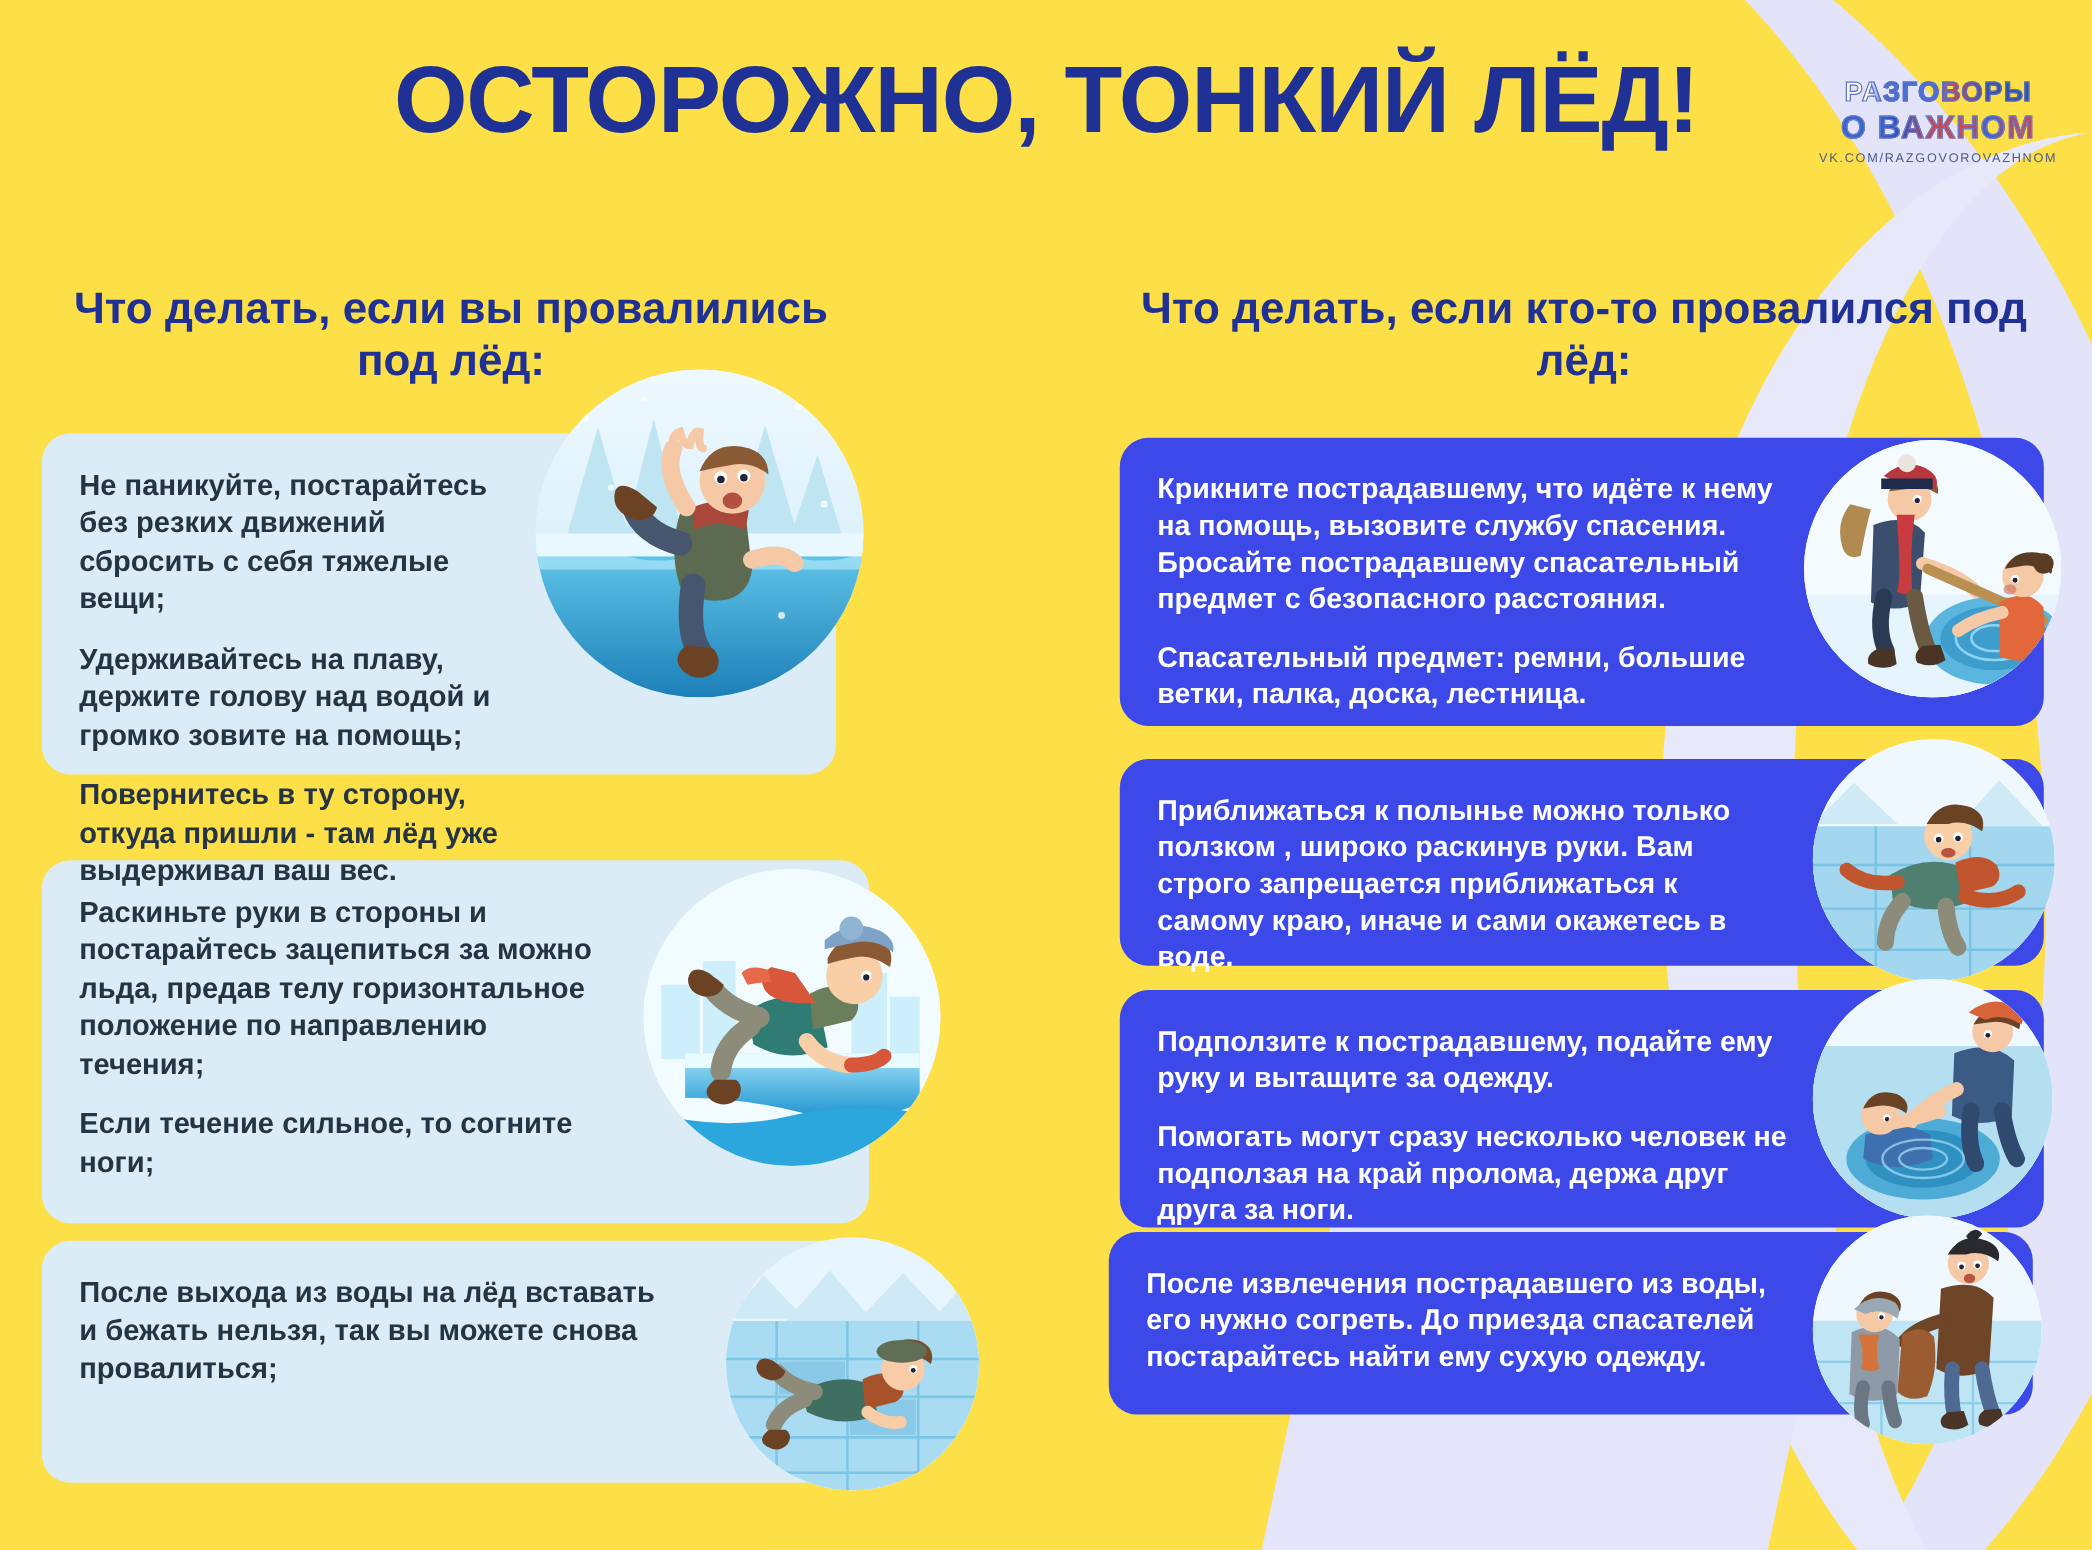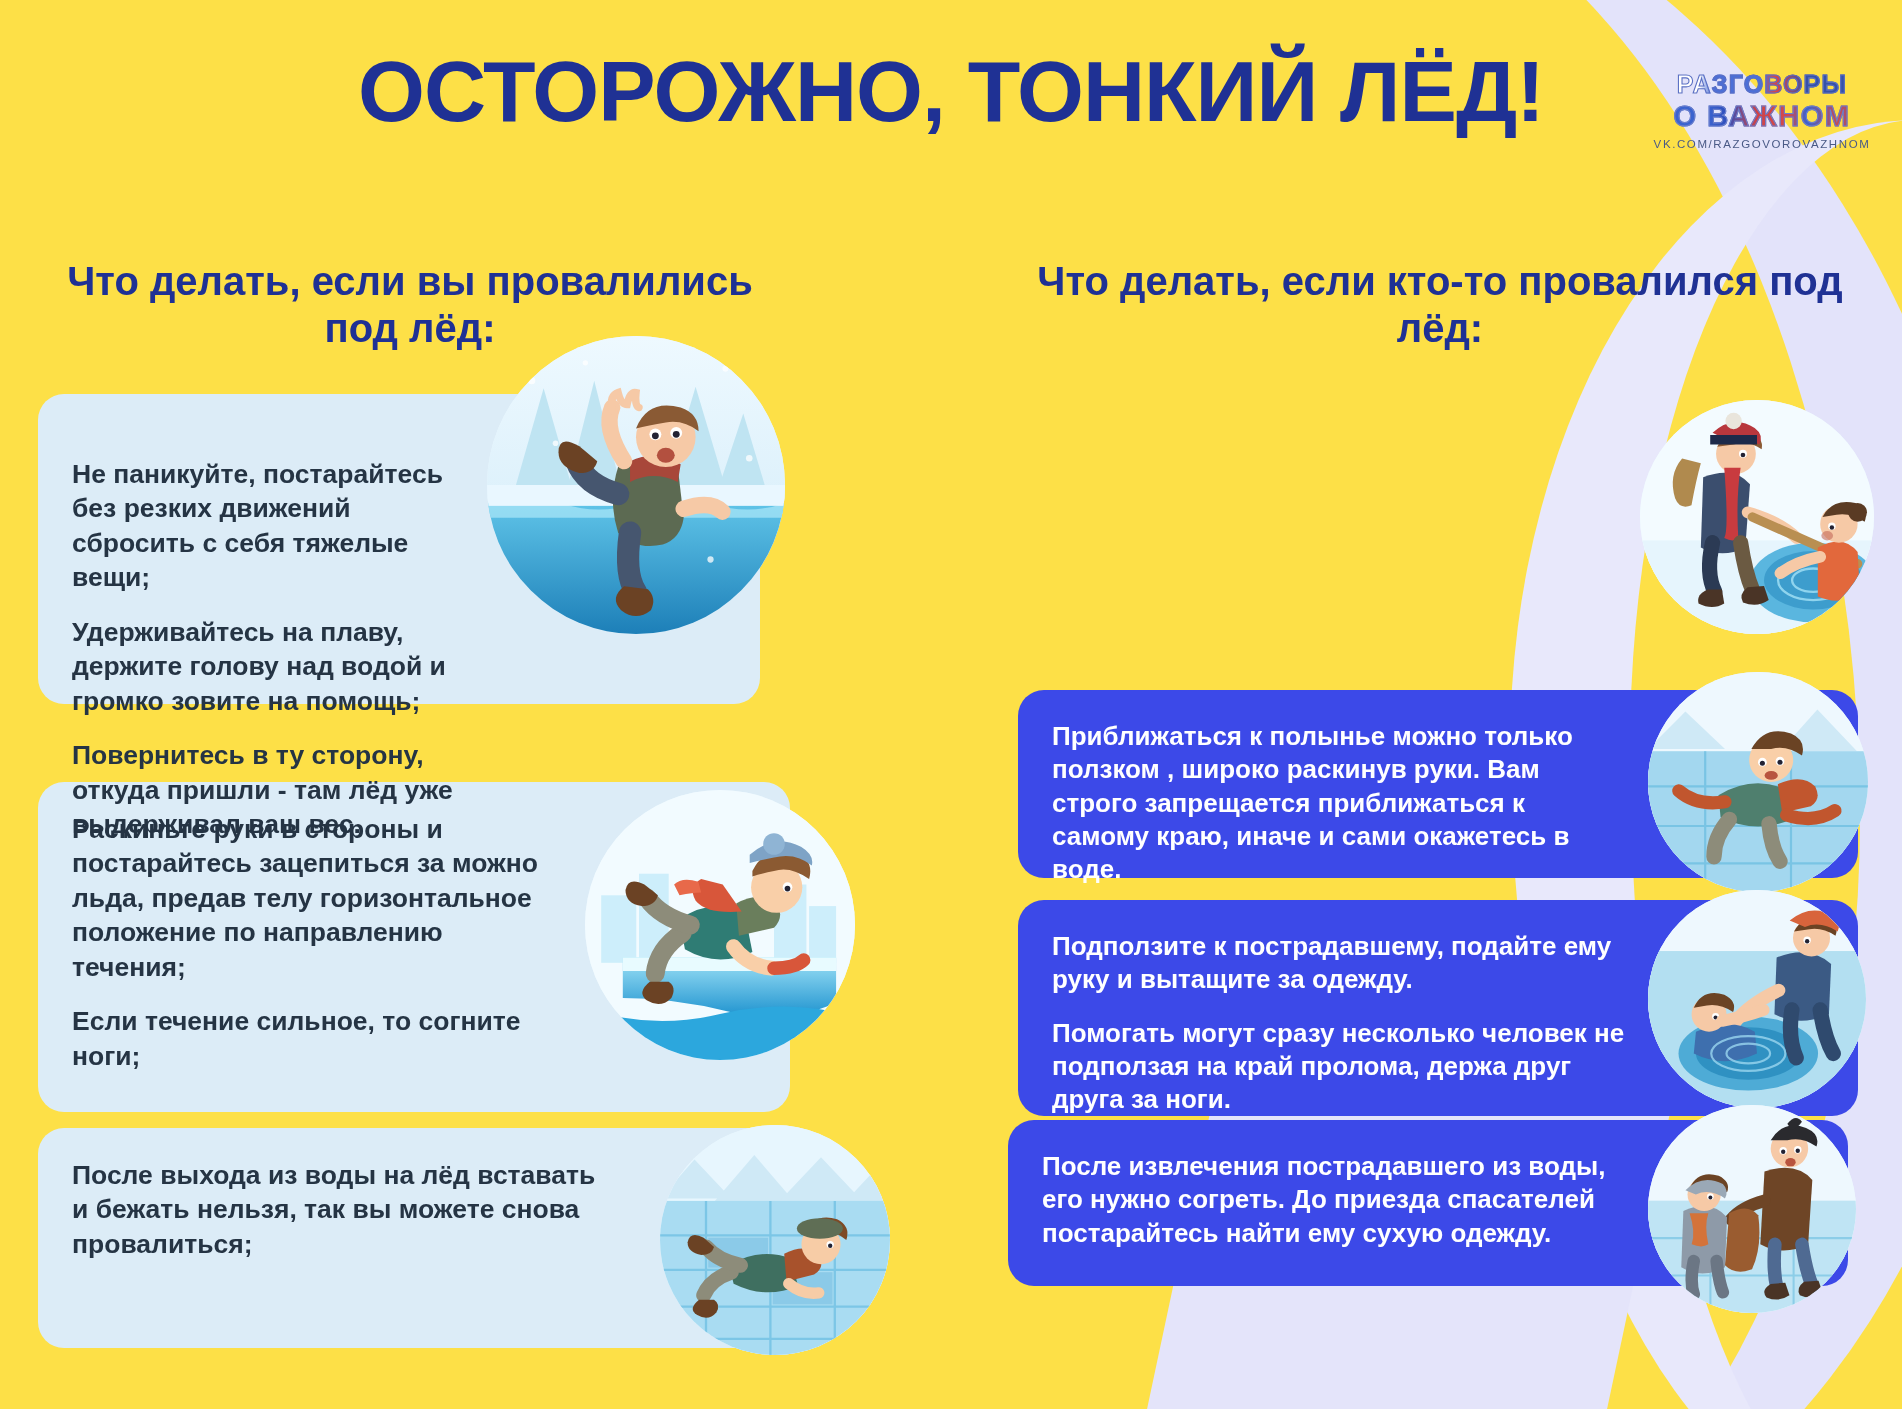--- a/index.html
+++ b/index.html
@@ -166,21 +166,21 @@
   #illus-right-2{ top: 672px;  left: 1648px; width: 220px;  height: 220px; }
 
   #card-right-3 { top: 900px;  left: 1018px; width: 840px;  height: 216px; }
   #illus-right-3{ top: 890px;  left: 1648px; width: 218px;  height: 218px; }
 
   #card-right-4 { top: 1120px; left: 1008px; width: 840px;  height: 166px; }
   #illus-right-4{ top: 1105px; left: 1648px; width: 208px;  height: 208px; }
 
   
   .card.blue .card-text { padding-right: 230px; }
-  #card-left-1 .card-text { padding-right: 290px; margin-top: 33px; }
+  #card-left-1 .card-text { padding-right: 290px; }
   #card-left-2 .card-text { padding-right: 230px; }
   #card-left-3 .card-text { padding-right: 180px; }
 </style>
 </head>
 <body>
 
 <div id="poster">
 
   <div class="bg-layer">
     <div class="swoosh-diag"></div>
@@ -342,20 +342,26 @@
           <circle cx="148" cy="105" r="1.9" fill="#223"></circle>
         <path d="M112 138 q12 10 26 8" stroke="#f7cca6" stroke-width="10" fill="none" stroke-linecap="round"></path>
         <path d="M62 128 q-18 6 -24 20" stroke="#8d8c7a" stroke-width="13" fill="none" stroke-linecap="round"></path>
         <path d="M34 152 q-10 8 -2 13 q10 6 17 -2 q4 -7 -2 -11 Z" fill="#6b4224"></path>
         <path d="M70 122 q-20 -4 -30 -16" stroke="#8d8c7a" stroke-width="13" fill="none" stroke-linecap="round"></path>
         <path d="M38 98 q-12 -6 -14 4 q0 9 12 11 q9 0 11 -7 Z" fill="#6b4224"></path>
       </g>
     </svg>
   </div>
 
+  <div class="card blue" id="card-right-1">
+    <div class="card-text">
+      <p>Крикните пострадавшему, что идёте к нему на помощь, вызовите службу спасения. Бросайте пострадавшему спасательный предмет с безопасного расстояния.</p>
+      <p>Спасательный предмет: ремни, большие ветки, палка, доска, лестница.</p>
+    </div>
+  </div>
   <div class="illus" id="illus-right-1">
     <svg viewBox="0 0 200 200">
       <rect width="200" height="200" fill="#f3fbff"></rect>
       <rect y="120" width="200" height="80" fill="#e6f5fd"></rect>
       <ellipse cx="148" cy="156" rx="54" ry="34" fill="#5ab6df"></ellipse>
       <ellipse cx="148" cy="154" rx="42" ry="25" fill="#3d9dcd"></ellipse>
       <g stroke="#8fd4ee" stroke-width="2" fill="none">
         <ellipse cx="148" cy="154" rx="30" ry="17"></ellipse>
           <ellipse cx="148" cy="154" rx="18" ry="10"></ellipse>
       </g>

